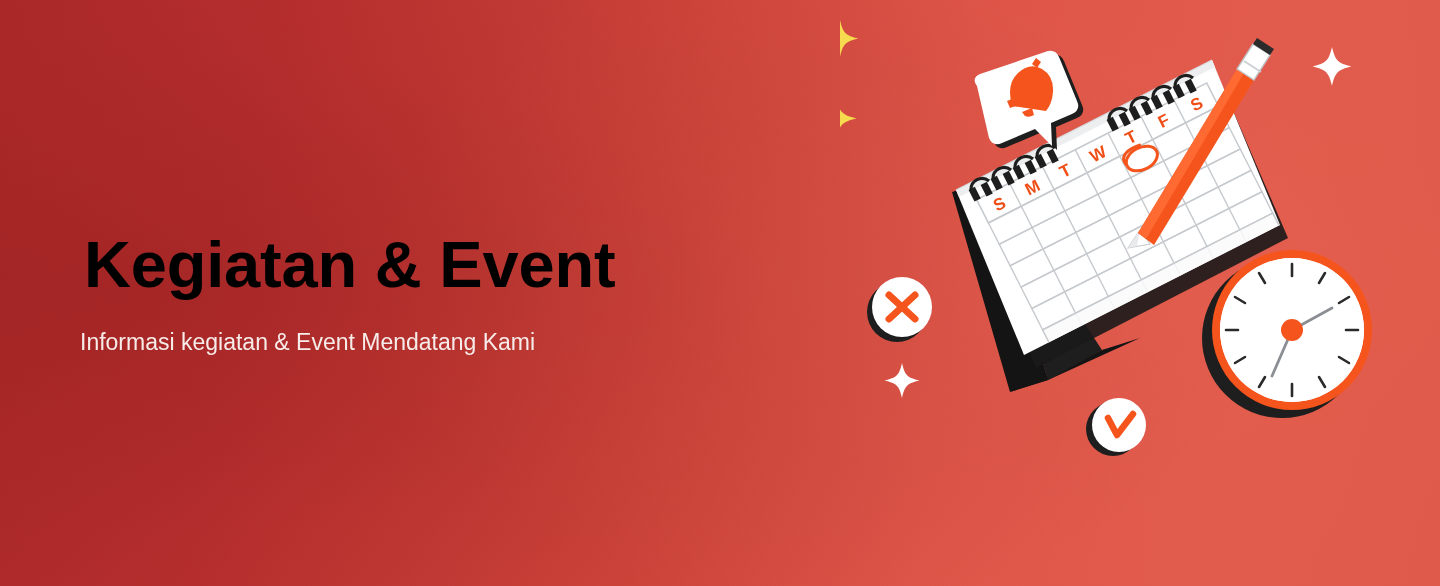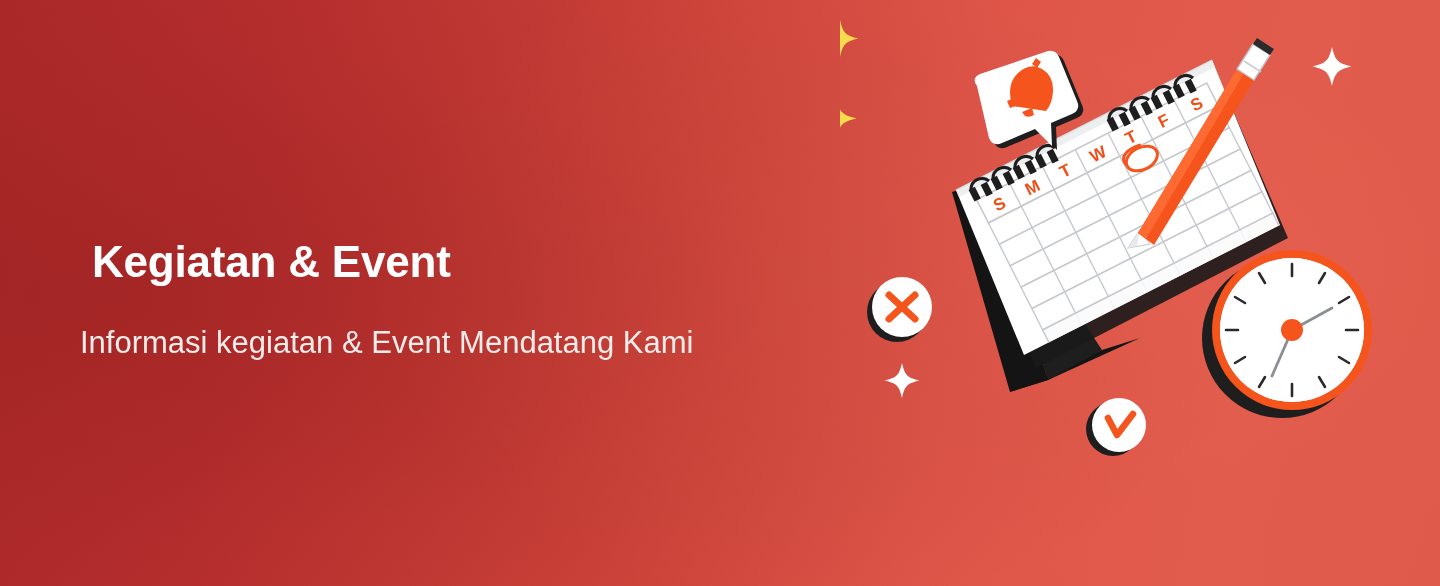--- a/index.html
+++ b/index.html
@@ -37,33 +37,33 @@
 
   
   .copy {
     position: absolute;
     left: 80px;
     top: 228px;
     width: 700px;
     z-index: 5;
   }
   .title {
-    margin: 12px;
-    color: #ffffff;
-    font-size: 44px;
+    margin: 4px;
+    color: #000000;
+    font-size: 65px;
     font-weight: 600;
     letter-spacing: -0.2px;
     line-height: 1.0;
     white-space: nowrap;
   }
   .subtitle {
     margin: 0;
     padding-top: 28px;
     color: #f7ece9;
-    font-size: 31px;
+    font-size: 23px;
     font-weight: 400;
     line-height: 1.2;
     white-space: nowrap;
   }
 
   
   .art {
     position: absolute;
     left: 840px;
     top: 20px;

